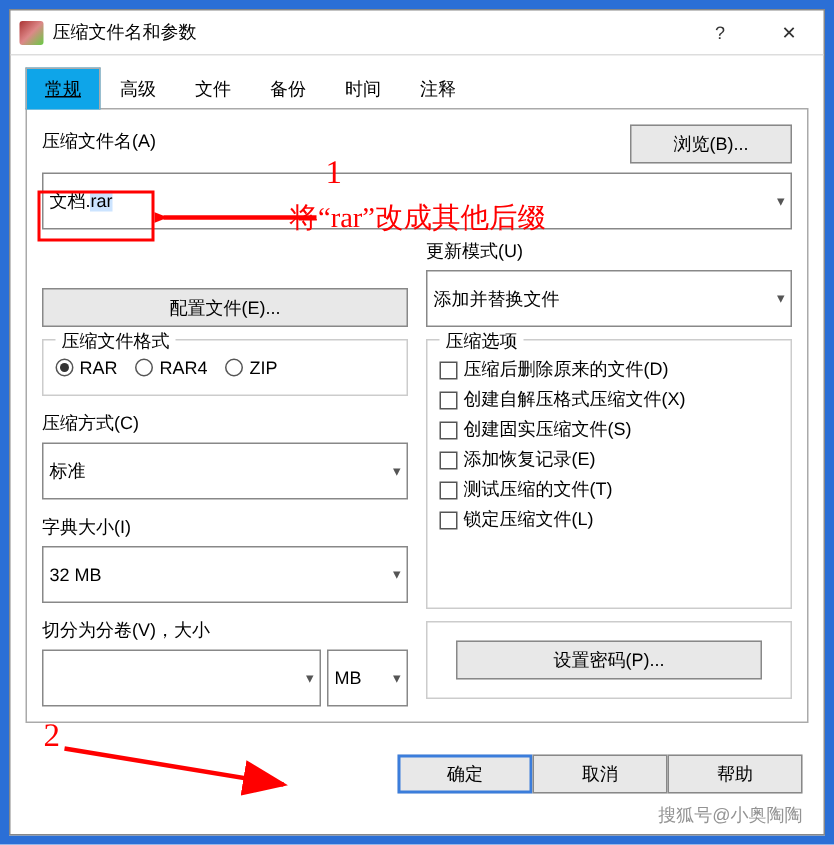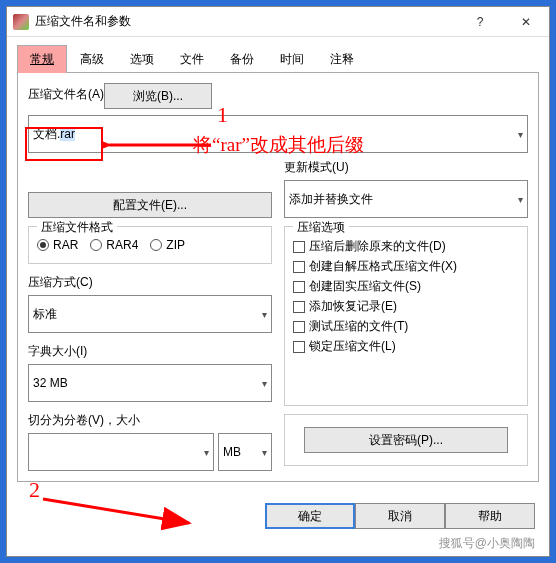--- a/index.html
+++ b/index.html
@@ -4,21 +4,21 @@
 <style>
   * { box-sizing: border-box; font-family: "Microsoft YaHei", "SimSun", sans-serif; font-size: 12px; }
   body { margin: 0; background: #2b6fd6; padding: 6px; }
   .window { width: 544px; background: #fff; border: 1px solid #888; position: relative; }
   .titlebar { height: 30px; display: flex; align-items: center; padding: 0 0 0 6px; border-bottom: 1px solid #ddd; }
   .titlebar .icon { width: 16px; height: 16px; margin-right: 6px; background: linear-gradient(135deg,#a33,#d88,#6c4); border-radius: 2px; }
   .titlebar .title { flex: 1; }
   .titlebar .btn { width: 46px; height: 30px; display: flex; align-items: center; justify-content: center; color: #333; }
   .tabs { display: flex; padding: 8px 10px 0 10px; }
   .tab { padding: 5px 12px; border: 1px solid transparent; border-bottom: none; }
-  .tab.active { border-color: #aaa; background: #fca5a5; position: relative; z-index: 2; text-decoration: underline; }
+  .tab.active { border-color: #aaa; background: #0ea5e9; position: relative; z-index: 2; text-decoration: underline; }
   .tab-body { border: 1px solid #aaa; margin: 0 10px 10px 10px; padding: 10px; position: relative; top: -1px; }
   .row { display: flex; align-items: center; margin-bottom: 6px; }
   .label { margin-bottom: 4px; }
   .btn-std { height: 26px; border: 1px solid #888; background: #e8e8e8; padding: 0 28px; display: inline-flex; align-items: center; justify-content: center; }
   .combo { height: 38px; border: 1px solid #888; padding: 0 4px; background: #fff; display: flex; align-items: center; justify-content: space-between; }
   .combo .chev { font-size: 10px; color: #555; }
   .twocol { display: flex; gap: 12px; }
   .col { flex: 1; }
   .group { border: 1px solid #ccc; padding: 8px; position: relative; margin-top: 8px; }
   .group-title { position: absolute; top: -8px; left: 8px; background: #fff; padding: 0 4px; }
@@ -45,29 +45,28 @@
   <div class="titlebar">
     <div class="icon"></div>
     <div class="title">压缩文件名和参数</div>
     <div class="btn">?</div>
     <div class="btn">✕</div>
   </div>
 
   <div class="tabs">
     <div class="tab active">常规</div>
     <div class="tab">高级</div>
-    <div class="tab">选项</div>
     <div class="tab">文件</div>
     <div class="tab">备份</div>
     <div class="tab">时间</div>
     <div class="tab">注释</div>
   </div>
 
   <div class="tab-body">
-    <div class="row" style="justify-content: flex-start;">
+    <div class="row" style="justify-content: space-between;">
       <div class="label"><span>压缩文件名(A)</span></div>
       <div class="btn-std">
           <span>浏览(B)...</span>
         </div>
     </div>
     <div class="row">
       <div class="combo" style="flex:1; position:relative;">
         <span><span>文档.</span><span class="sel-text">rar</span></span>
         <span class="chev">▾</span>
       </div>

